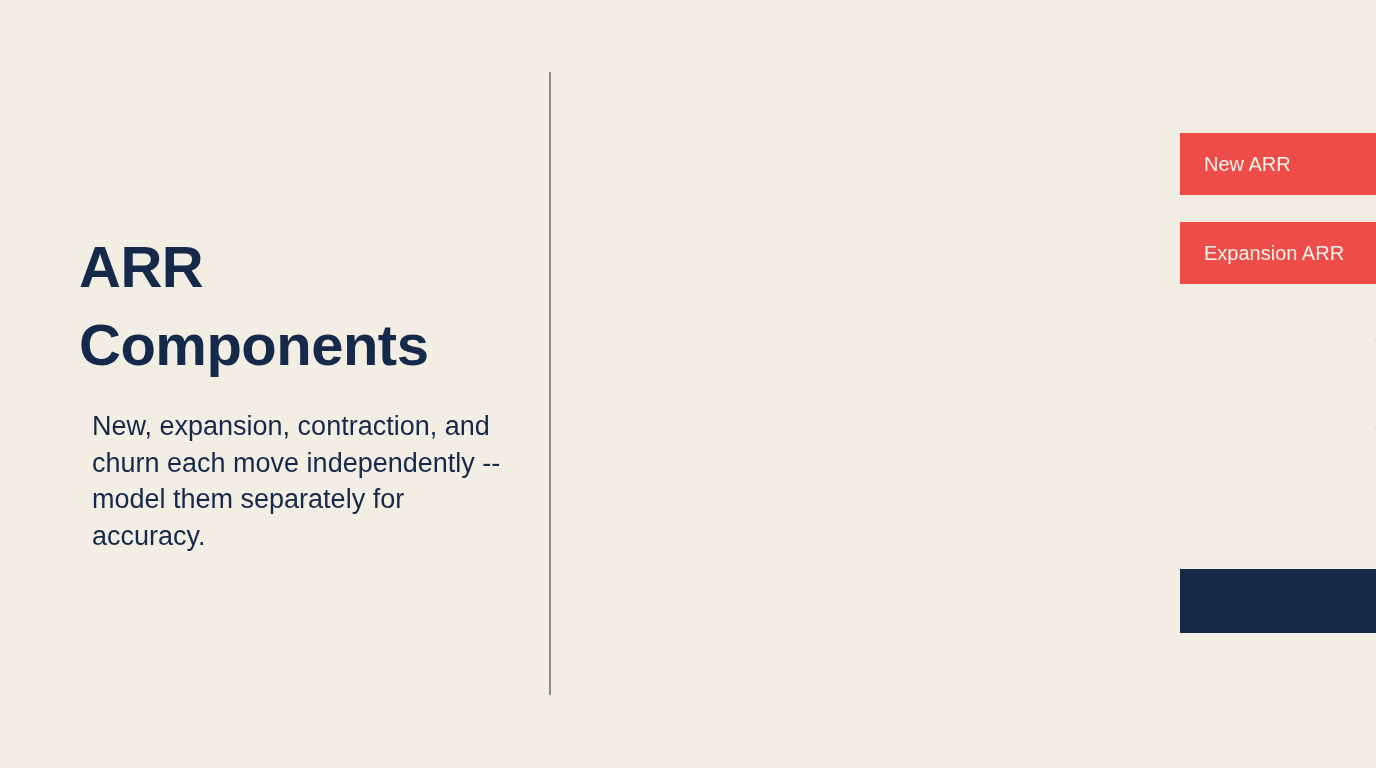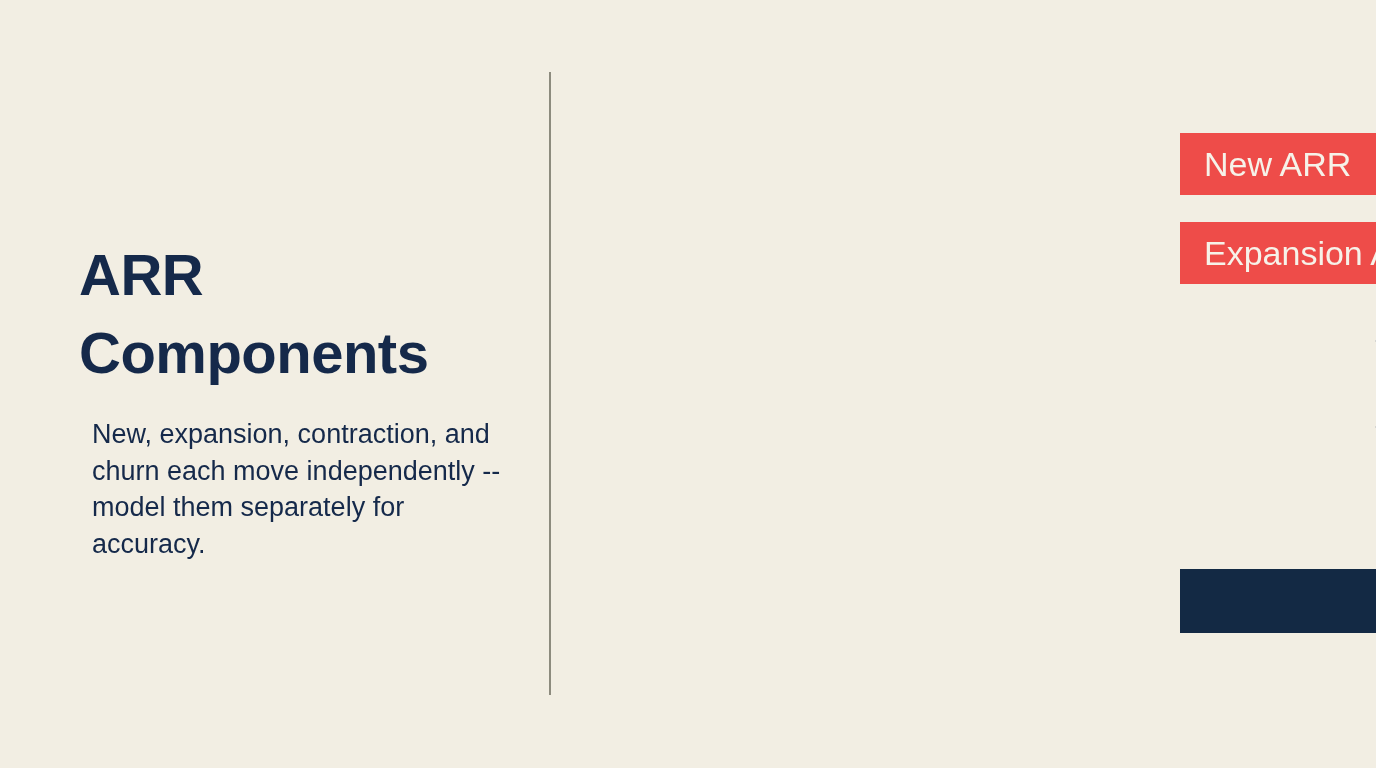--- a/index.html
+++ b/index.html
@@ -15,21 +15,21 @@
     font-family: "Liberation Sans", sans-serif;
   }
   .slide {
     position: absolute;
     inset: 0;
   }
 
   
   .left-panel {
     position: absolute;
-    left: 0; top: 16px;
+    left: 0; top: 8px;
     width: 550px; height: 580px; padding-left: 20px;
   }
   .title {
     position: absolute;
     left: 79px;
     top: 220px;
     width: 430px;
     margin: 0;
     font-size: 58px;
     font-weight: 700;
@@ -67,21 +67,21 @@
   }
   .arrow {
     position: absolute;
     display: flex;
     align-items: center;
     box-sizing: border-box;
   }
   .arrow.red { background: var(--red, #ee4c49); }
   .arrow.gray { background: var(--gray, #a7abb3); }
   .arrow-label {
-    font-size: 34px;
+    font-size: 20px;
     line-height: 1;
     white-space: nowrap;
   }
   .arrow.red .arrow-label { color: var(--light-text, #f6f2e9); }
 
   #arrow-new {
     left: 630px; top: 133px;
     width: 667px; height: 62px;
     clip-path: polygon(0 0, calc(100% - 45px) 0, 100% 50%, calc(100% - 45px) 100%, 0 100%);
     padding-left: 24px;

